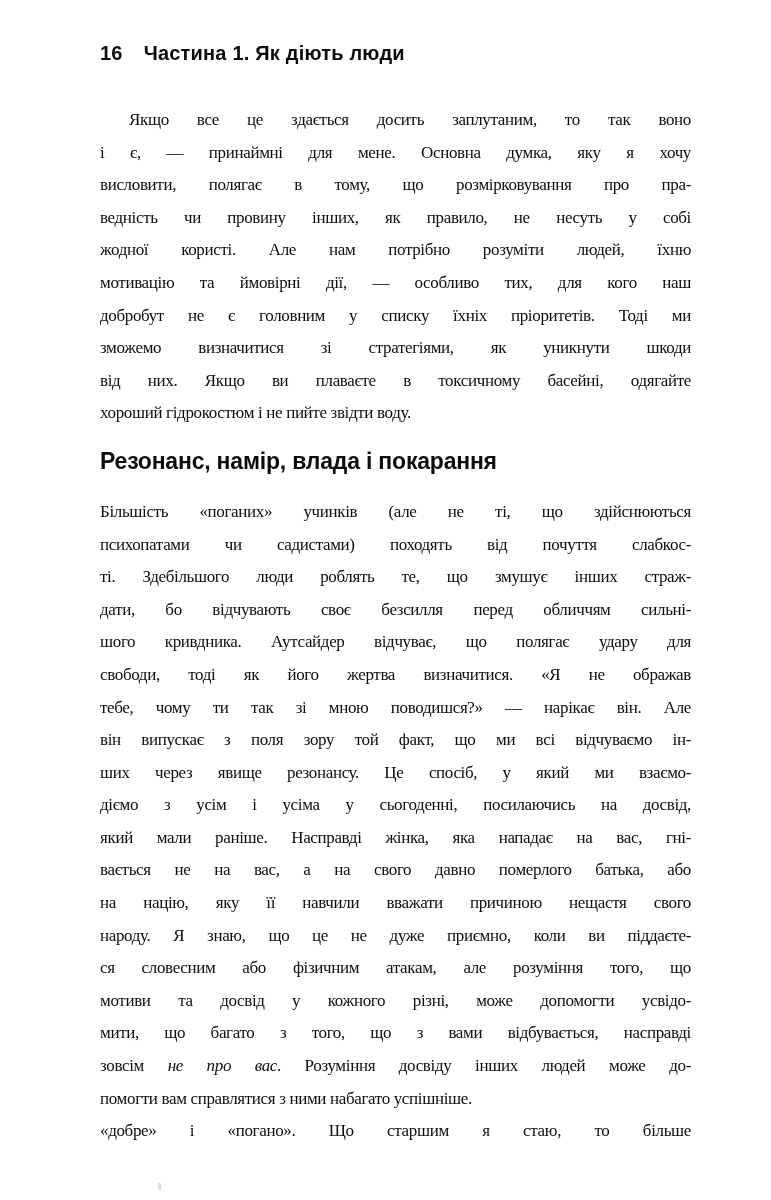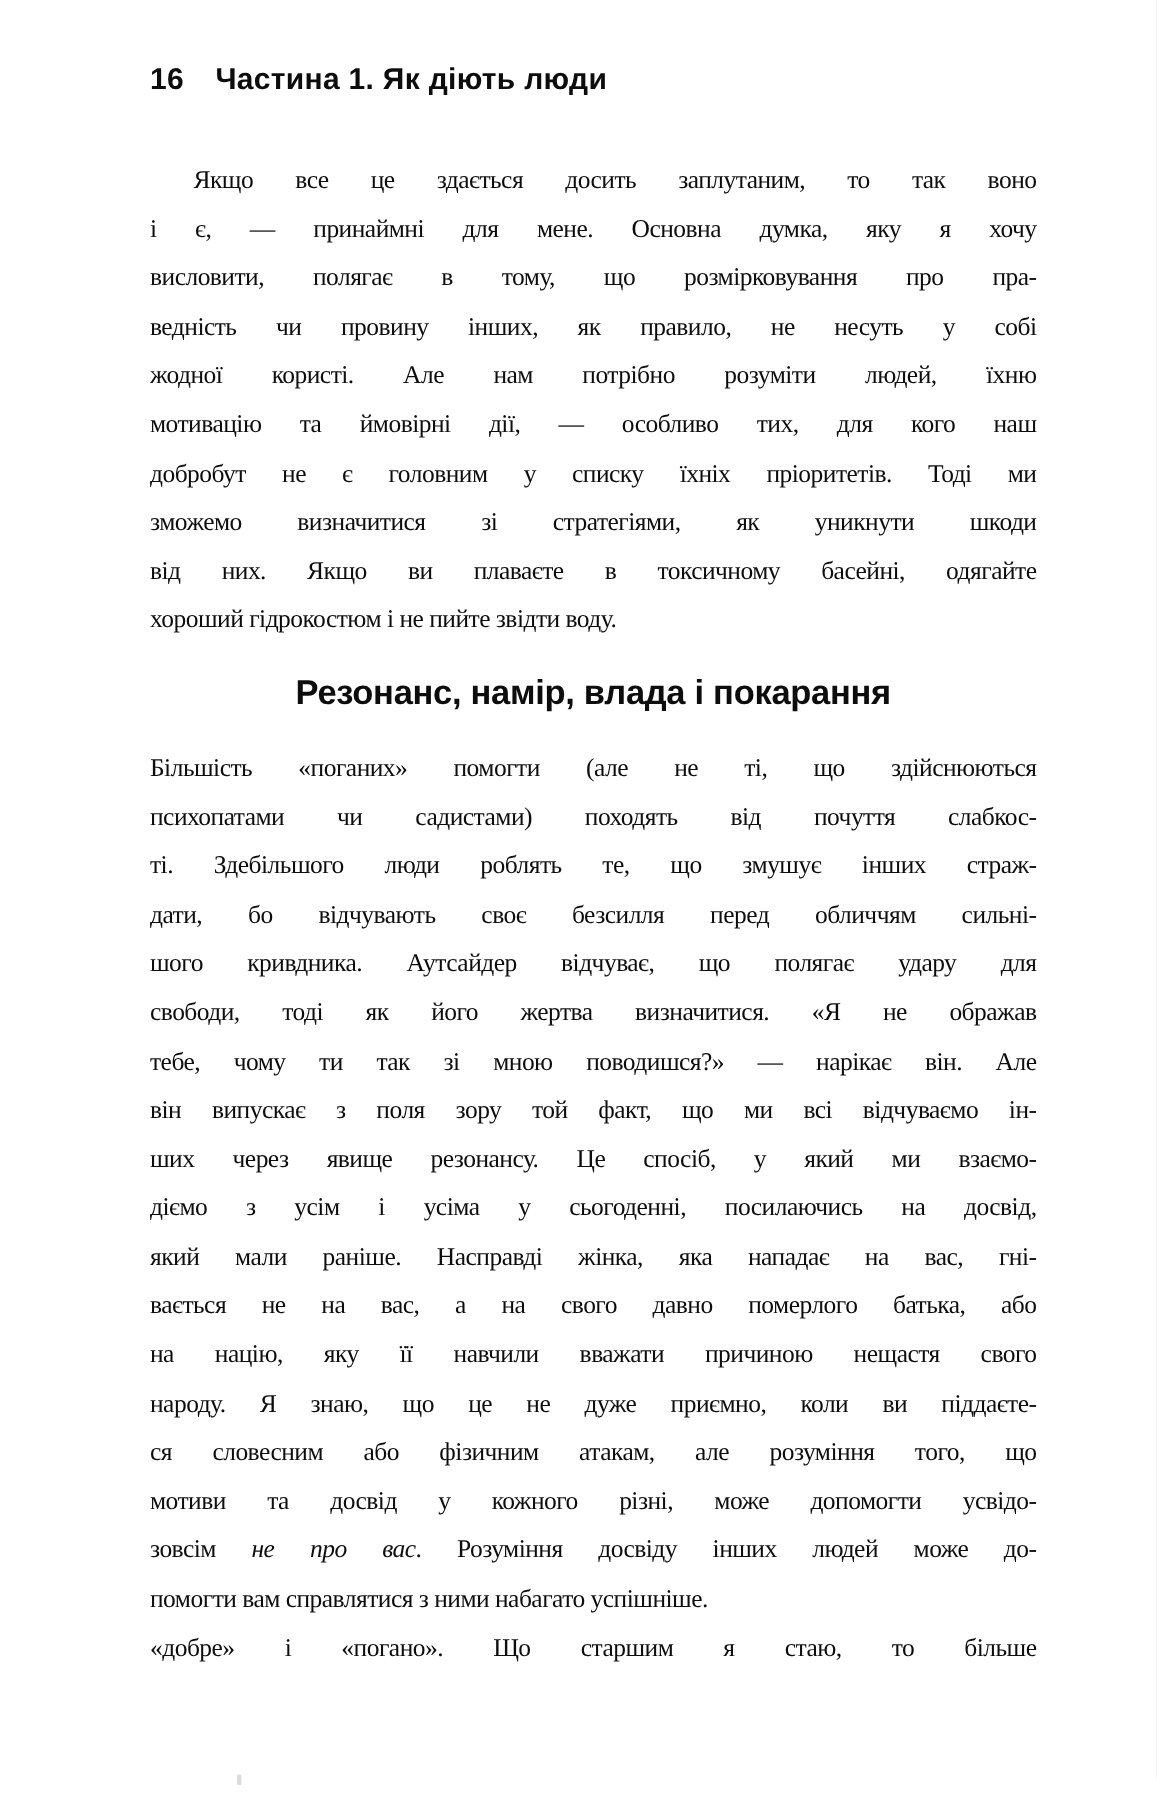--- a/index.html
+++ b/index.html
@@ -38,21 +38,20 @@
     text-align-last:justify;
   }
   .line.flush{text-align-last:left;}
   .line.indent{text-indent:29px;}
   .line em{font-style:italic;}
   .section-heading{
     font-family:"Liberation Sans",sans-serif;
     font-weight:bold;
     font-size:23px;
     line-height:30px;
-    text-align:center;
     margin:16px 0 20px 0;
     letter-spacing:-0.2px;
   }
   .scan-artifact{
     position:absolute;
     left:158px;top:1183px;
     width:3px;height:7px;
     background:#9a9aa0;
     opacity:0.35;
     border-radius:1px;
@@ -75,36 +74,37 @@
         <div class="line">ведність чи провину інших, як правило, не несуть у собі</div>
         <div class="line">жодної користі. Але нам потрібно розуміти людей, їхню</div>
         <div class="line">мотивацію та ймовірні дії, — особливо тих, для кого наш</div>
         <div class="line">добробут не є головним у списку їхніх пріоритетів. Тоді ми</div>
         <div class="line">зможемо визначитися зі стратегіями, як уникнути шкоди</div>
         <div class="line">від них. Якщо ви плаваєте в токсичному басейні, одягайте</div>
         <div class="line flush">хороший гідрокостюм і не пийте звідти воду.</div>
       </div>
       <h2 class="section-heading">Резонанс, намір, влада і покарання</h2>
       <div class="paragraph">
-        <div class="line">Більшість «поганих» помогти (але не ті, що здійснюються</div>
+        <div class="line">Більшість «поганих» учинків (але не ті, що здійснюються</div>
         <div class="line">психопатами чи садистами) походять від почуття слабкос-</div>
         <div class="line">ті. Здебільшого люди роблять те, що змушує інших страж-</div>
         <div class="line">дати, бо відчувають своє безсилля перед обличчям сильні-</div>
         <div class="line">шого кривдника. Аутсайдер відчуває, що полягає удару для</div>
         <div class="line">свободи, тоді як його жертва визначитися. «Я не ображав</div>
         <div class="line">тебе, чому ти так зі мною поводишся?» — нарікає він. Але</div>
         <div class="line">він випускає з поля зору той факт, що ми всі відчуваємо ін-</div>
         <div class="line">ших через явище резонансу. Це спосіб, у який ми взаємо-</div>
         <div class="line">діємо з усім і усіма у сьогоденні, посилаючись на досвід,</div>
         <div class="line">який мали раніше. Насправді жінка, яка нападає на вас, гні-</div>
         <div class="line">вається не на вас, а на свого давно померлого батька, або</div>
         <div class="line">на націю, яку її навчили вважати причиною нещастя свого</div>
         <div class="line">народу. Я знаю, що це не дуже приємно, коли ви піддаєте-</div>
         <div class="line">ся словесним або фізичним атакам, але розуміння того, що</div>
         <div class="line">мотиви та досвід у кожного різні, може допомогти усвідо-</div>
+        <div class="line">мити, що багато з того, що з вами відбувається, насправді</div>
         <div class="line">зовсім <em>не про вас</em>. Розуміння досвіду інших людей може до-</div>
         <div class="line flush">помогти вам справлятися з ними набагато успішніше.</div>
       </div>
       <div class="paragraph">
         <div class="line">«добре» і «погано». Що старшим я стаю, то більше</div>
       </div>
     </div>
 
   <div class="scan-artifact"></div>
 </div>

